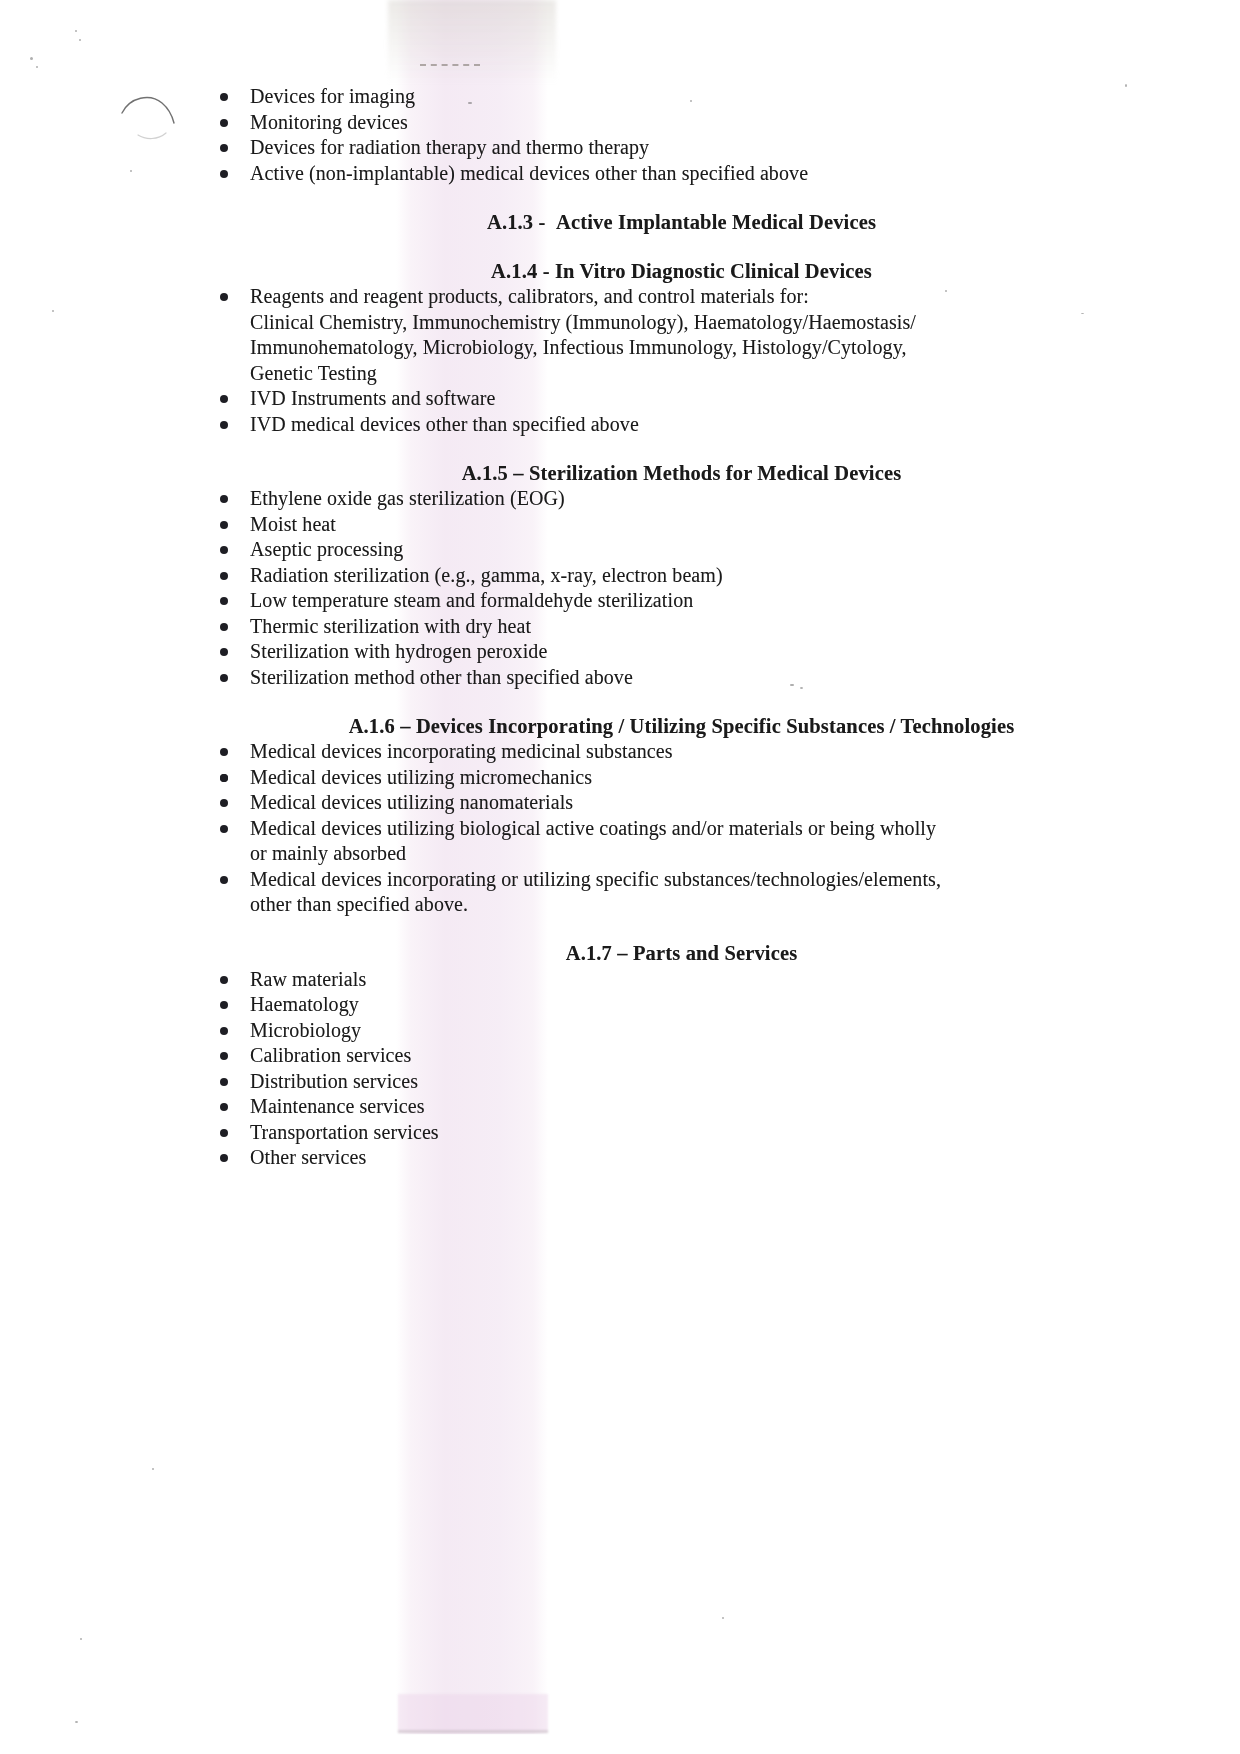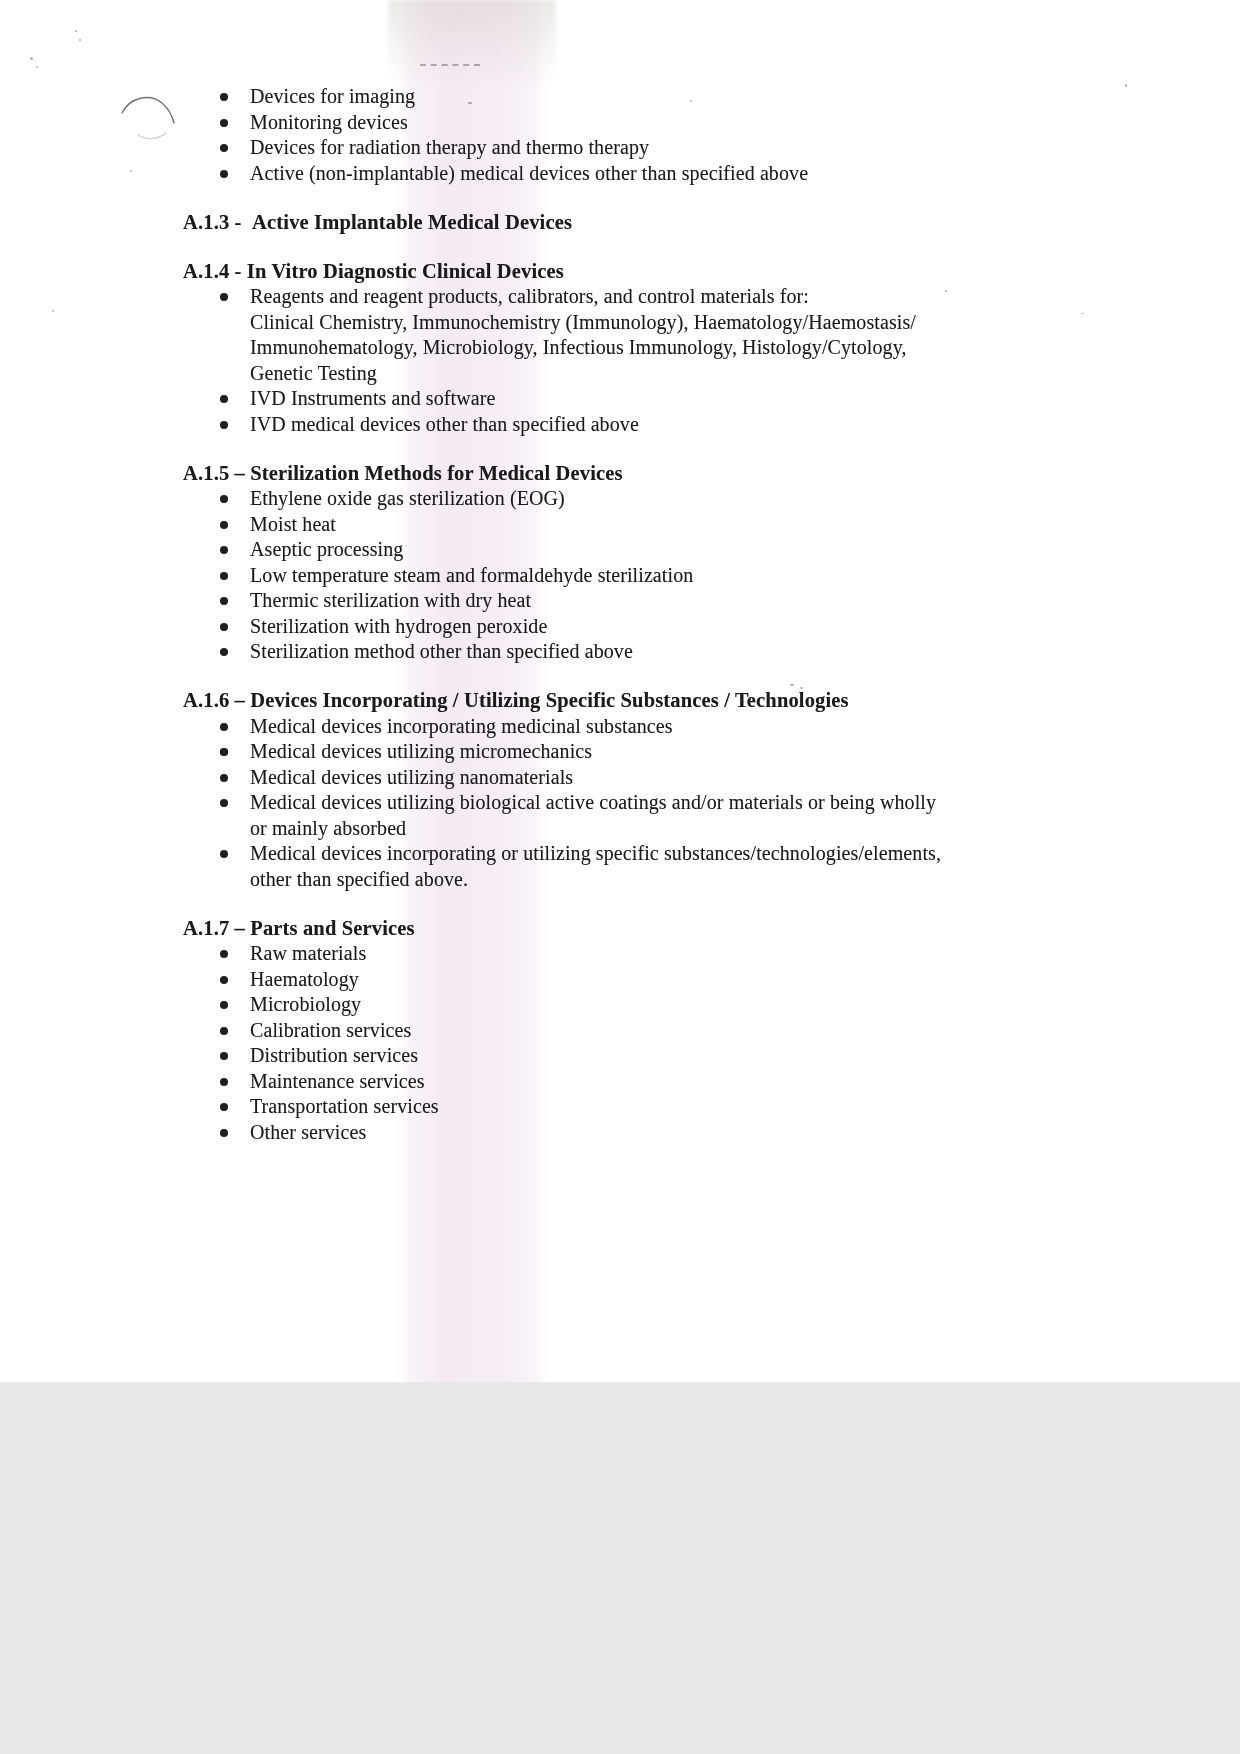--- a/index.html
+++ b/index.html
@@ -1,18 +1,18 @@
 <!DOCTYPE html>
 <html><head>
 <meta charset="utf-8">
 <style>
   html,body { margin:0; padding:0; background:#e8e8e8; }
   .page {
     position:relative;
-    width:1240px; height:1382px;
+    width:1240px; height:1754px;
     margin:0 auto;
     background:#ffffff;
     overflow:hidden;
     font-family:"Liberation Serif", serif;
     color:#1a1a1a;
   }
   
   .scan-band {
     position:absolute; left:396px; top:0; width:152px; height:1734px;
     background:linear-gradient(to right,
@@ -44,20 +44,21 @@
   .content {
     position:absolute; left:0; top:0; width:1240px;
     box-sizing:border-box;
     padding:84px 60px 0 183px;
   }
   .heading {
     margin:23.5px 0 0 0;
     font-size:20.5px; line-height:25.5px; font-weight:bold;
     letter-spacing:0.15px;
     text-shadow:0 0 0.5px rgba(20,20,20,0.35);
+    text-align:center;
   }
   ul.blist { list-style:none; margin:0; padding:0; }
   li.item {
     position:relative;
     padding-left:67px;
     font-size:20px; line-height:25.5px;
     letter-spacing:0.1px;
     text-shadow:0 0 0.5px rgba(20,20,20,0.3);
   }
   li.item .dot {
@@ -119,20 +120,21 @@
 Genetic Testing</span></li>
       <li class="item"><span class="dot"></span><span class="txt">IVD Instruments and software</span></li>
       <li class="item"><span class="dot"></span><span class="txt">IVD medical devices other than specified above</span></li>
     </ul>
 
     <h2 class="heading">A.1.5 – Sterilization Methods for Medical Devices</h2>
     <ul class="blist">
       <li class="item"><span class="dot"></span><span class="txt">Ethylene oxide gas sterilization (EOG)</span></li>
       <li class="item"><span class="dot"></span><span class="txt">Moist heat</span></li>
       <li class="item"><span class="dot"></span><span class="txt">Aseptic processing</span></li>
+      <li class="item"><span class="dot"></span><span class="txt">Radiation sterilization (e.g., gamma, x-ray, electron beam)</span></li>
       <li class="item"><span class="dot"></span><span class="txt">Low temperature steam and formaldehyde sterilization</span></li>
       <li class="item"><span class="dot"></span><span class="txt">Thermic sterilization with dry heat</span></li>
       <li class="item"><span class="dot"></span><span class="txt">Sterilization with hydrogen peroxide</span></li>
       <li class="item"><span class="dot"></span><span class="txt">Sterilization method other than specified above</span></li>
     </ul>
 
     <h2 class="heading">A.1.6 – Devices Incorporating / Utilizing Specific Substances / Technologies</h2>
     <ul class="blist">
       <li class="item"><span class="dot"></span><span class="txt">Medical devices incorporating medicinal substances</span></li>
       <li class="item"><span class="dot"></span></li>

